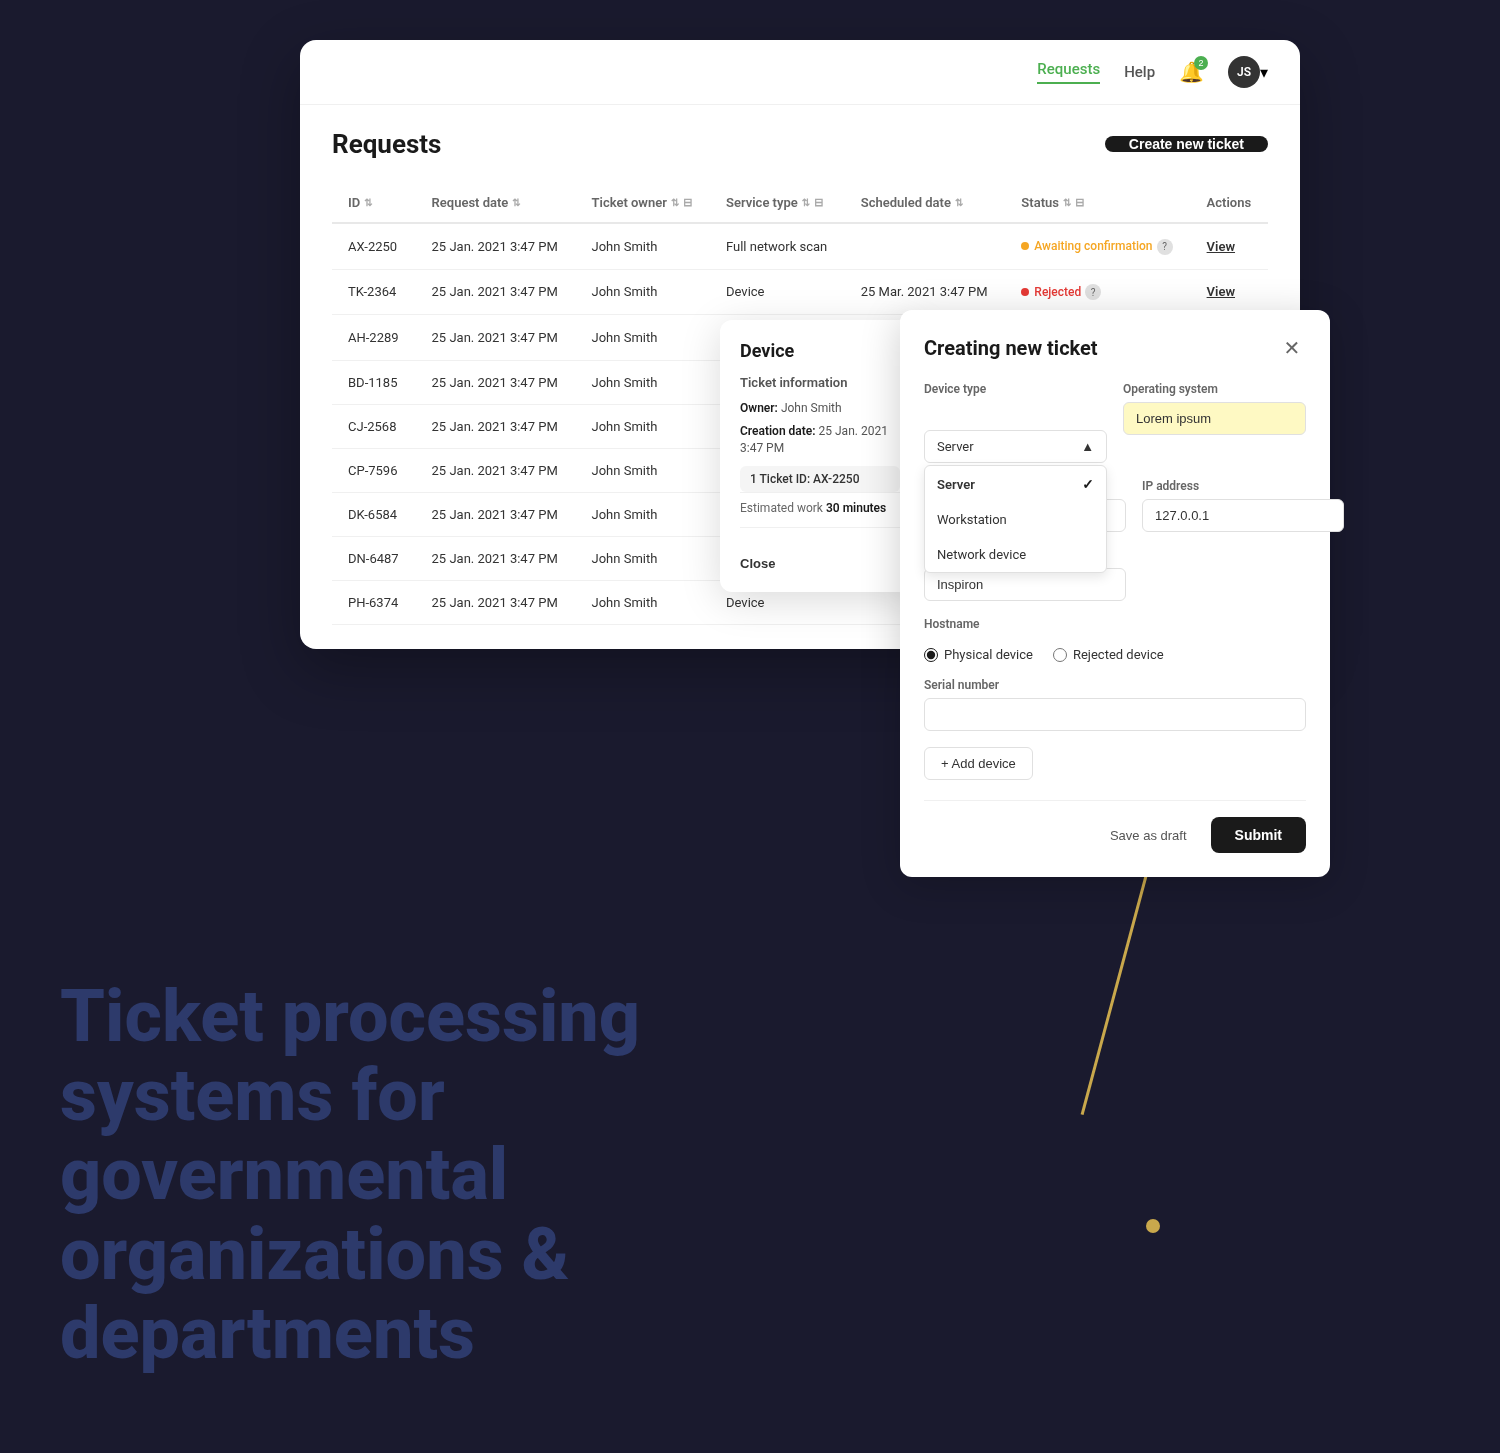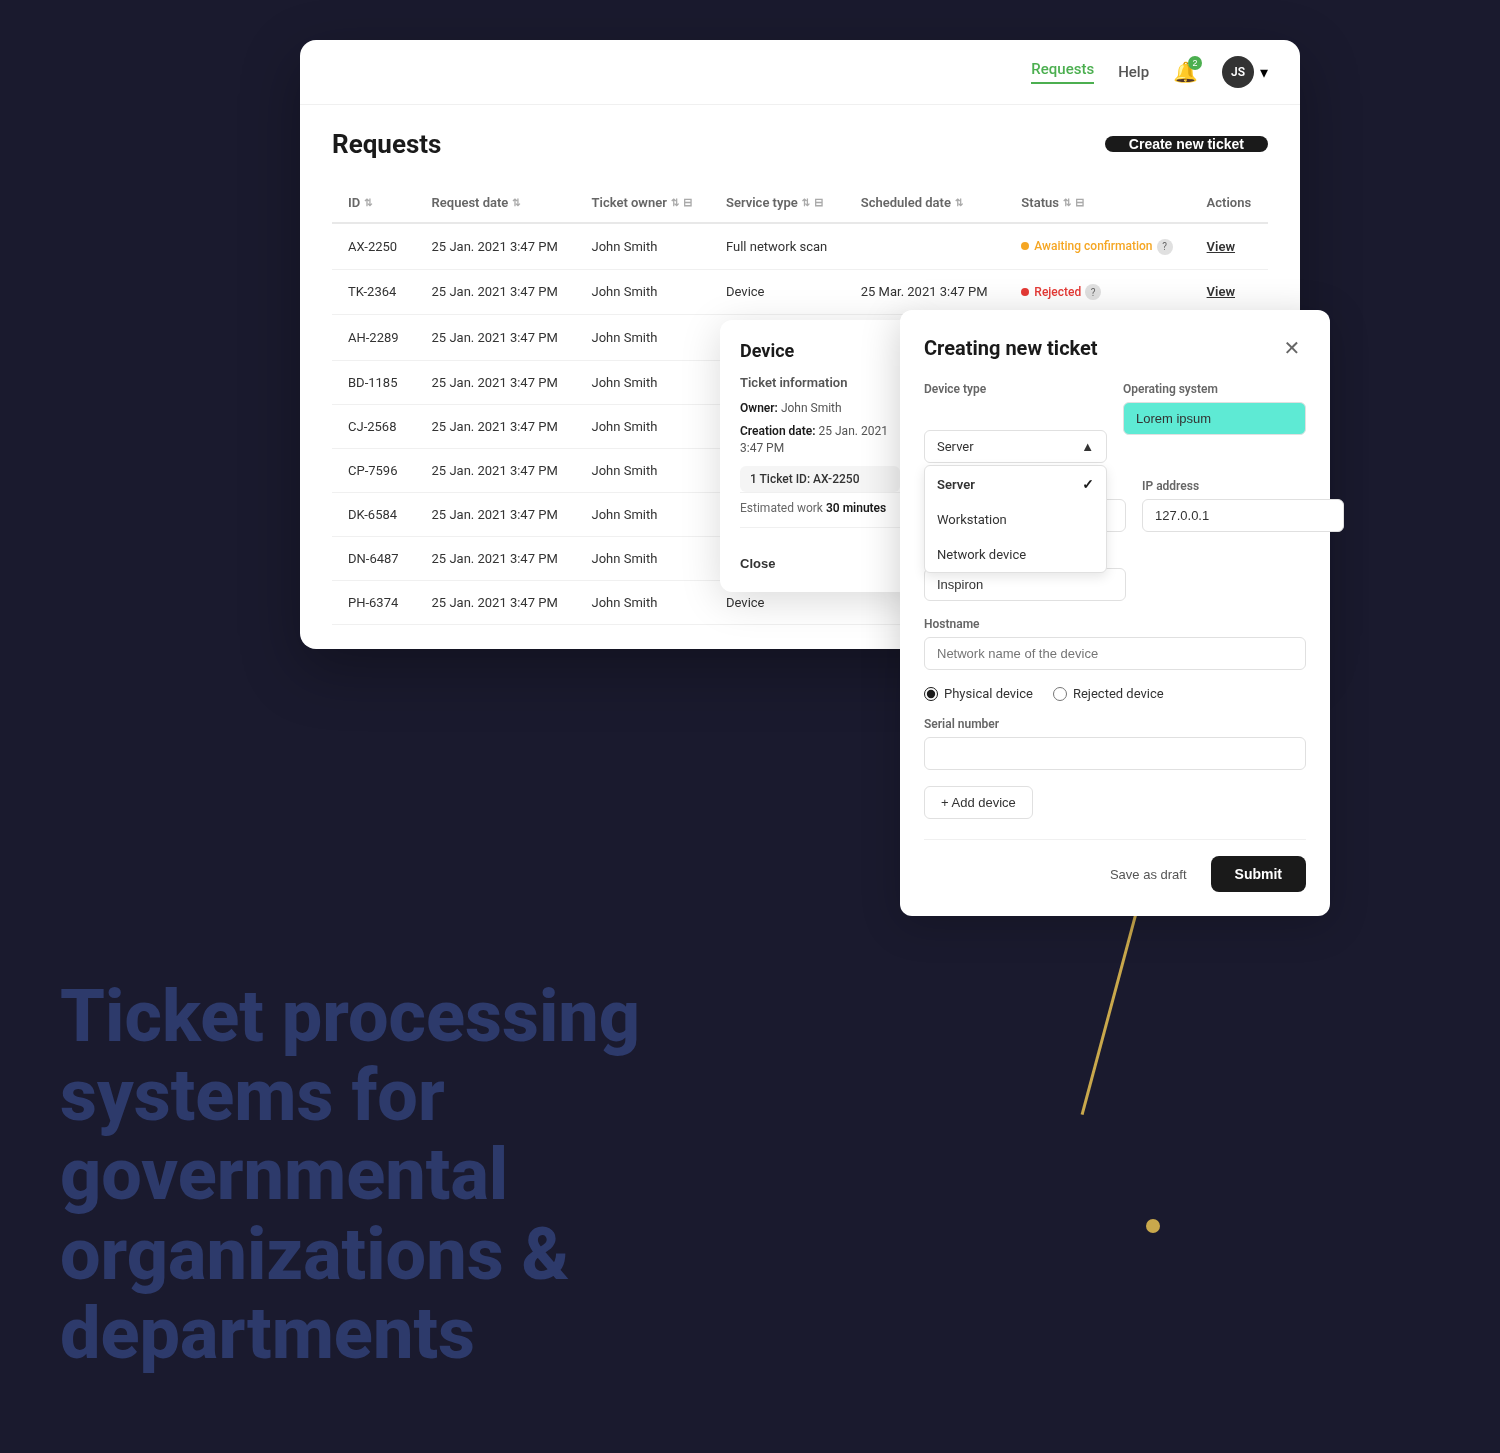--- a/index.html
+++ b/index.html
@@ -130,21 +130,20 @@
       align-items: center;
       justify-content: center;
       color: white;
       font-size: 12px;
       font-weight: 600;
     }
 
     .user-menu {
       display: flex;
       align-items: center;
-      gap: 6px;
       cursor: pointer;
     }
 
     
     .main-content {
       padding: 24px 32px;
     }
 
     .page-header {
       display: flex;
@@ -397,21 +396,21 @@
       color: #333;
       outline: none;
     }
 
     .form-select {
       border: 1px solid #e0e0e0;
       border-radius: 6px;
       padding: 8px 12px;
       font-size: 13px;
       color: #333;
-      background: #5eead4;
+      background: #fef9c3;
       cursor: pointer;
       appearance: none;
       outline: none;
     }
 
     
     .device-type-dropdown {
       position: relative;
       margin-top: 28px;
     }
@@ -757,21 +756,20 @@
     <div class="form-row">
 
       <div class="form-group">
         <label class="form-label">Device name</label>
         <input class="form-input" type="text" value="Inspiron" style="">
       </div>
     </div>
 
     <div class="form-group" style="margin-bottom:16px;">
       <label class="form-label">Hostname</label>
-      <input class="form-input" type="text" placeholder="Network name of the device" style="">
     </div>
 
     <div class="radio-group">
       <label class="radio-label">
         <input type="radio" name="deviceKind" class="radio-input" checked="" style="">
         <span>Physical device</span>
       </label>
       <label class="radio-label">
         <input type="radio" name="deviceKind" class="radio-input" style="">
         <span>Rejected device</span>

